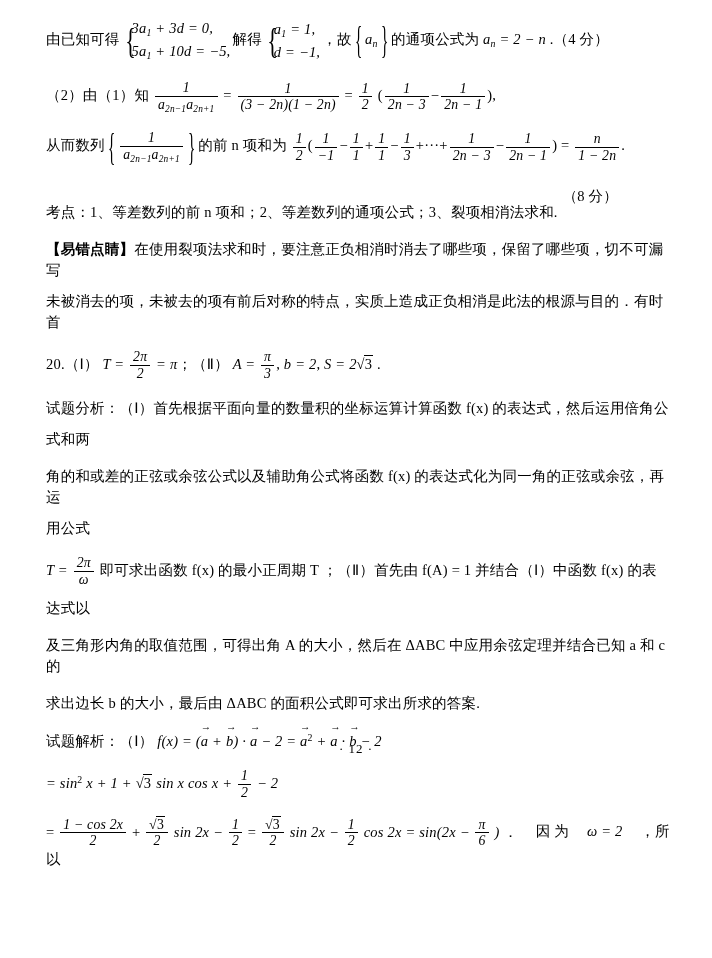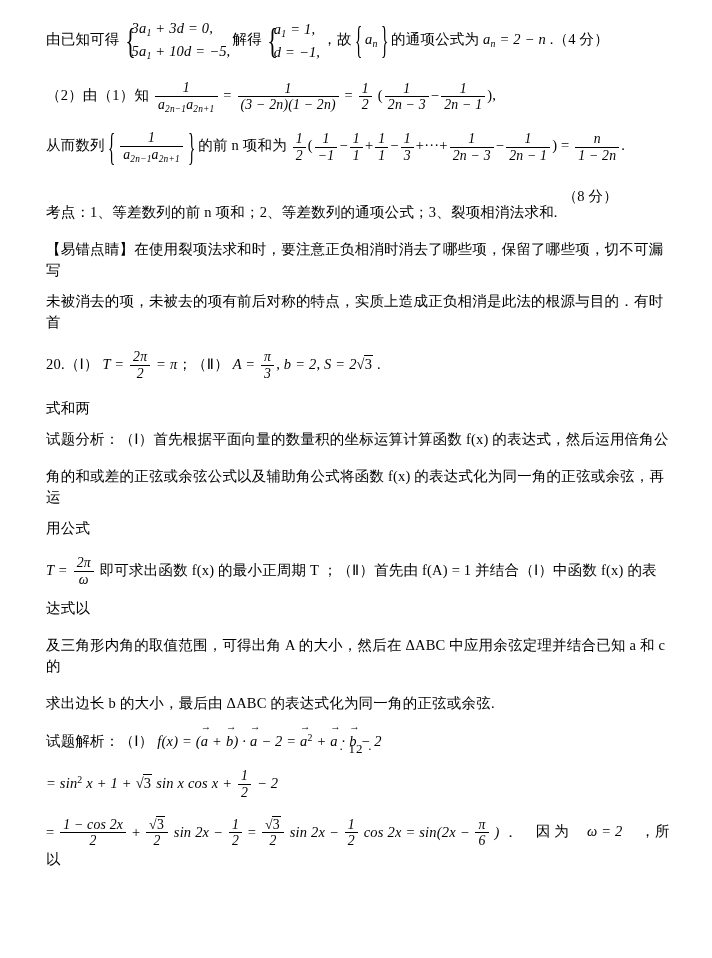--- a/index.html
+++ b/index.html
@@ -126,21 +126,21 @@
   }
   .sqrt .rad {
     font-style: normal;
   }
   .sqrt .under {
     border-top: 1px solid #000;
     padding: 0 1px 0 1px;
     margin-left: -1px;
   }
   .bold-cn {
-    font-weight: normal;
+    font-weight: bold;
   }
   .right-note {
     float: right;
     margin-right: 52px;
   }
   .clear {
     clear: both;
   }
   .spacer-sm { height: 6px; }
   .spacer-md { height: 12px; }
@@ -221,25 +221,25 @@
       <span class="math"><em>A</em> =</span>
       <span class="frac"><span class="num math">π</span><span class="den math">3</span></span><span class="cn">,</span>
       <span class="math"><em>b</em> = 2</span><span class="cn">,</span>
       <span class="math"><em>S</em> = 2</span><span class="sqrt"><span class="rad">√</span><span class="under math up">3</span></span>
       <span class="cn">.</span>
     </div>
 
     <div class="spacer-sm"></div>
 
     <div class="line">
+      <span class="cn">试题分析：（Ⅰ）</span><span class="cn">首先根据平面向量的数量积的坐标运算计算函数 f(x) 的表达式，然后运用倍角公</span>
+    </div>
+
+    <div class="line">
       <span class="cn">式和两</span>
-    </div>
-
-    <div class="line">
-      <span class="cn">试题分析：（Ⅰ）</span><span class="cn">首先根据平面向量的数量积的坐标运算计算函数 f(x) 的表达式，然后运用倍角公</span>
     </div>
 
     <div class="spacer-sm"></div>
 
     <div class="line">
       <span class="cn">角的和或差的正弦或余弦公式以及辅助角公式将函数 f(x) 的表达式化为同一角的正弦或余弦，再运</span>
     </div>
 
     <div class="line">
       <span class="cn">用公式</span>
@@ -260,21 +260,21 @@
     <div class="spacer-sm"></div>
 
     <div class="line">
       <span class="cn">及三角形内角的取值范围，可得出角 A 的大小，然后在 ΔABC 中应用余弦定理并结合已知 a 和 c 的</span>
     </div>
 
 
     <div class="spacer-sm"></div>
 
     <div class="line">
-      <span class="cn">求出边长 b 的大小，最后由 ΔABC 的表达式化为同一角的正弦或余弦.</span>
+      <span class="cn">求出边长 b 的大小，最后由 ΔABC 的面积公式即可求出所求的答案.</span>
     </div>
 
     <div class="spacer-sm"></div>
 
     <div class="line">
       <span class="cn">试题解析：（Ⅰ）</span>
       <span class="math"><em>f</em>(<em>x</em>) = (<span class="vec"><em>a</em></span> + <span class="vec"><em>b</em></span>) · <span class="vec"><em>a</em></span> − 2 = <span class="vec"><em>a</em></span><sup class="up">2</sup> + <span class="vec"><em>a</em></span> · <span class="vec"><em>b</em></span> − 2</span>
     </div>
 
     <div class="spacer-sm"></div>

